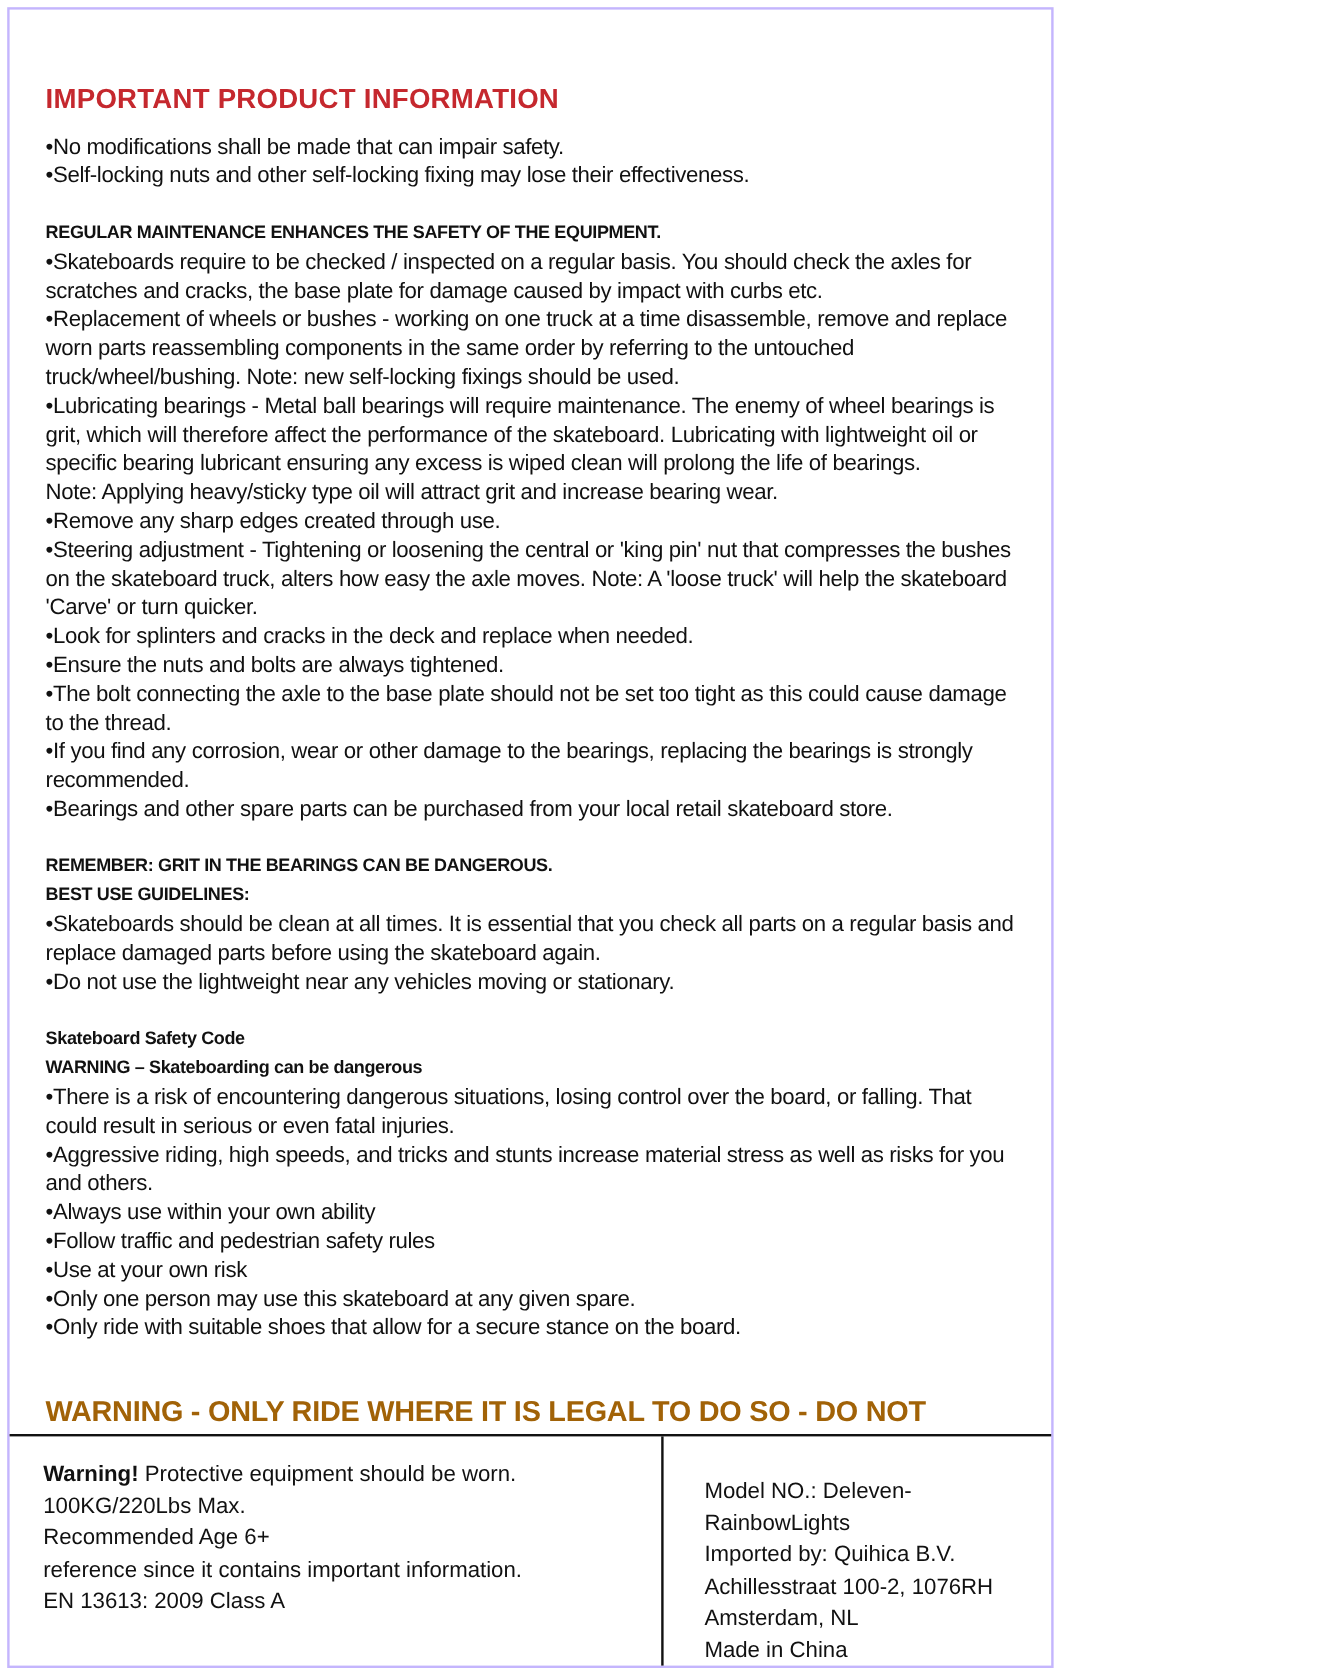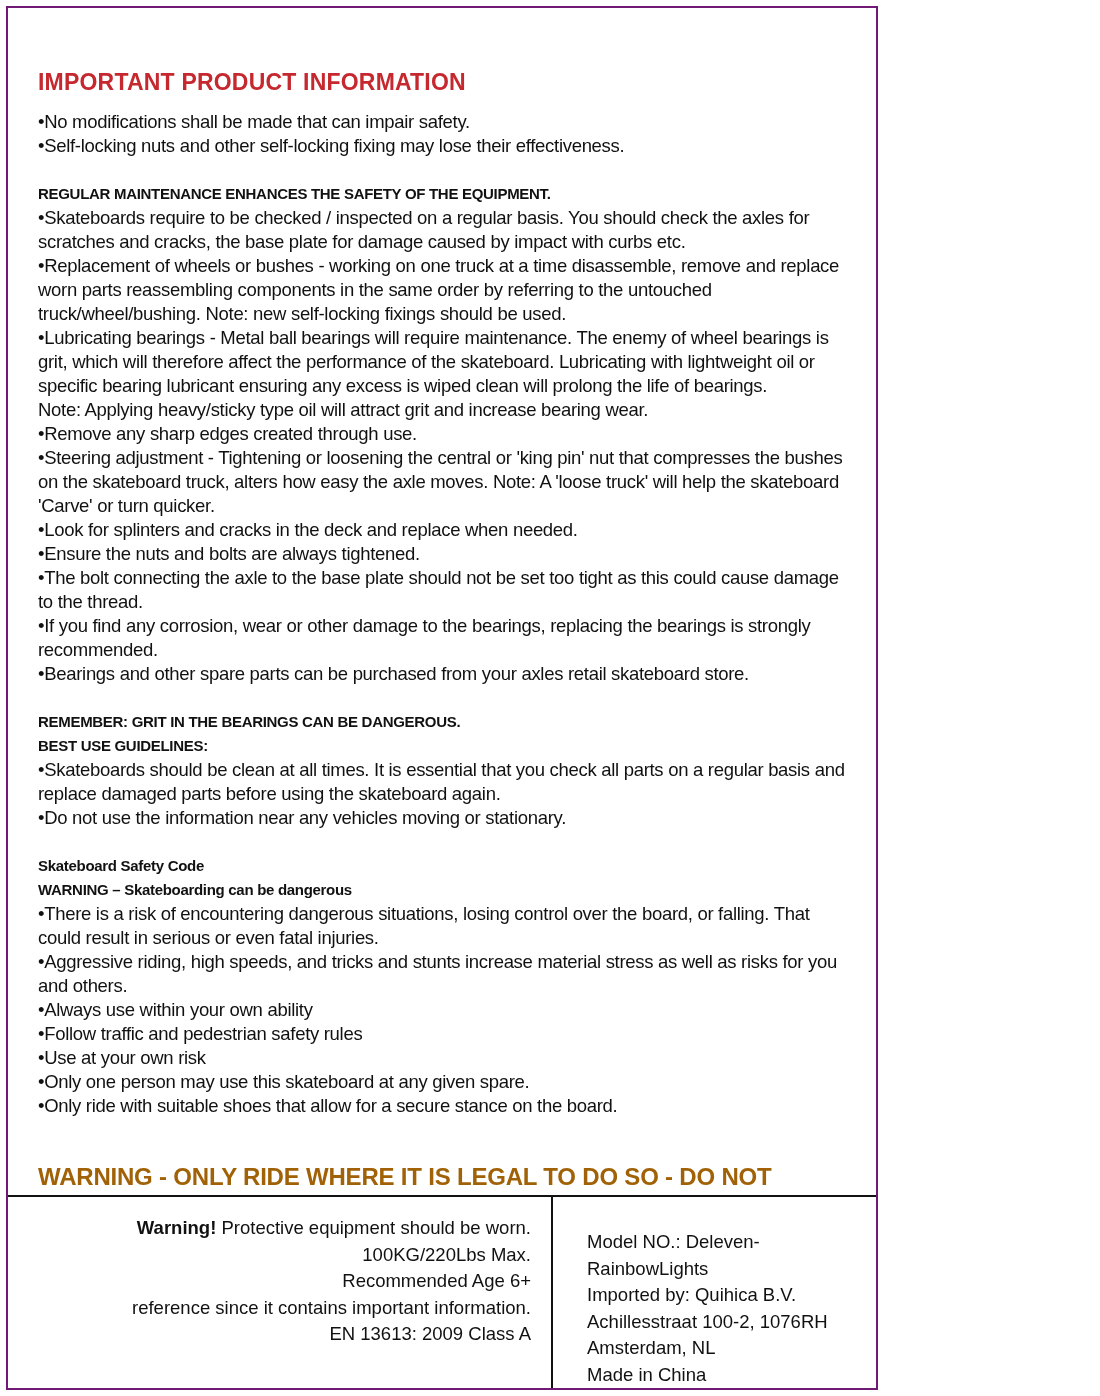--- a/index.html
+++ b/index.html
@@ -8,21 +8,21 @@
     width: 1100px;
     height: 1396px;
     font-family: "Liberation Sans", sans-serif;
     color: #111111;
     position: relative;
   }
   .sheet {
     position: absolute;
     left: 6px; top: 6px;
     width: 872px; height: 1384px;
-    border: 2px solid #701a75;
+    border: 2px solid #c4b5fd;
     background: #ffffff;
     display: flex;
     flex-direction: column;
   }
   .main {
     height: 1205px;
     padding: 62px 30px 0 30px;
     overflow: hidden;
   }
   .doc-title {
@@ -59,21 +59,20 @@
     border-top: 2px solid #111111;
     flex: 1;
     display: flex;
   }
   .footer-left {
     width: 545px;
     border-right: 2px solid #111111;
     padding: 18px 20px 0 28px;
     font-size: 18.5px;
     line-height: 26.5px;
-    text-align: right;
   }
   .footer-right {
     flex: 1;
     padding: 32px 10px 0 34px;
     font-size: 18.5px;
     line-height: 26.5px;
   }
   .bold { font-weight: bold; }
 </style>
 </head>
@@ -95,28 +94,28 @@
       <p class="bullet">Skateboards require to be checked / inspected on a regular basis. You should check the axles for scratches and cracks, the base plate for damage caused by impact with curbs etc.</p>
       <p class="bullet">Replacement of wheels or bushes - working on one truck at a time disassemble, remove and replace worn parts reassembling components in the same order by referring to the untouched truck/wheel/bushing. Note: new self-locking fixings should be used.</p>
       <p class="bullet">Lubricating bearings - Metal ball bearings will require maintenance. The enemy of wheel bearings is grit, which will therefore affect the performance of the skateboard. Lubricating with lightweight oil or specific bearing lubricant ensuring any excess is wiped clean will prolong the life of bearings.</p>
       <p>Note: Applying heavy/sticky type oil will attract grit and increase bearing wear.</p>
       <p class="bullet">Remove any sharp edges created through use.</p>
       <p class="bullet">Steering adjustment - Tightening or loosening the central or 'king pin' nut that compresses the bushes on the skateboard truck, alters how easy the axle moves. Note: A 'loose truck' will help the skateboard 'Carve' or turn quicker.</p>
       <p class="bullet">Look for splinters and cracks in the deck and replace when needed.</p>
       <p class="bullet">Ensure the nuts and bolts are always tightened.</p>
       <p class="bullet">The bolt connecting the axle to the base plate should not be set too tight as this could cause damage to the thread.</p>
       <p class="bullet">If you find any corrosion, wear or other damage to the bearings, replacing the bearings is strongly recommended.</p>
-      <p class="bullet">Bearings and other spare parts can be purchased from your axles retail skateboard store.</p>
+      <p class="bullet">Bearings and other spare parts can be purchased from your local retail skateboard store.</p>
     </div>
 
     <div class="section">
       <p class="sec-heading">REMEMBER: GRIT IN THE BEARINGS CAN BE DANGEROUS.</p>
       <p class="sec-heading">BEST USE GUIDELINES:</p>
       <p class="bullet">Skateboards should be clean at all times. It is essential that you check all parts on a regular basis and replace damaged parts before using the skateboard again.</p>
-      <p class="bullet">Do not use the information near any vehicles moving or stationary.</p>
+      <p class="bullet">Do not use the lightweight near any vehicles moving or stationary.</p>
     </div>
 
     <div class="section">
       <p class="sec-heading">Skateboard Safety Code</p>
       <p class="sec-heading">WARNING – Skateboarding can be dangerous</p>
       <p class="bullet">There is a risk of encountering dangerous situations, losing control over the board, or falling. That could result in serious or even fatal injuries.</p>
       <p class="bullet">Aggressive riding, high speeds, and tricks and stunts increase material stress as well as risks for you and others.</p>
       <p class="bullet">Always use within your own ability</p>
       <p class="bullet">Follow traffic and pedestrian safety rules</p>
       <p class="bullet">Use at your own risk</p>

